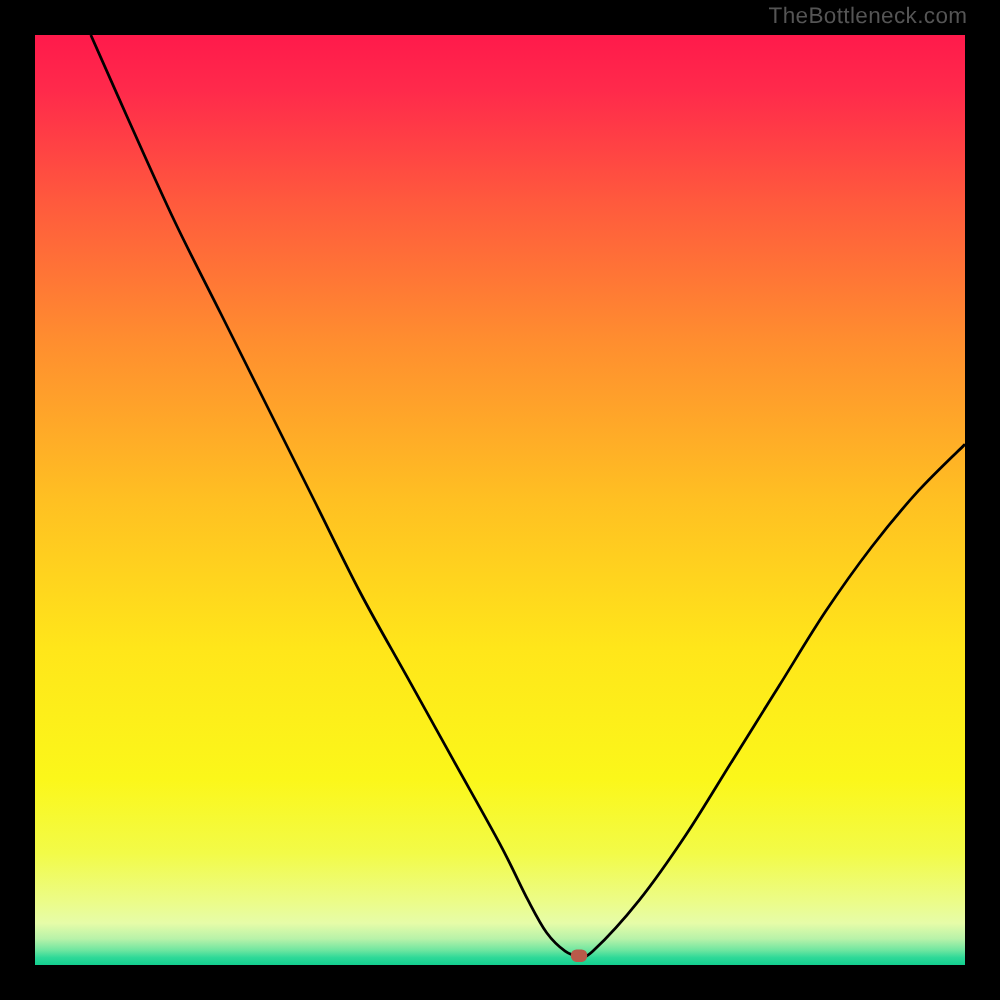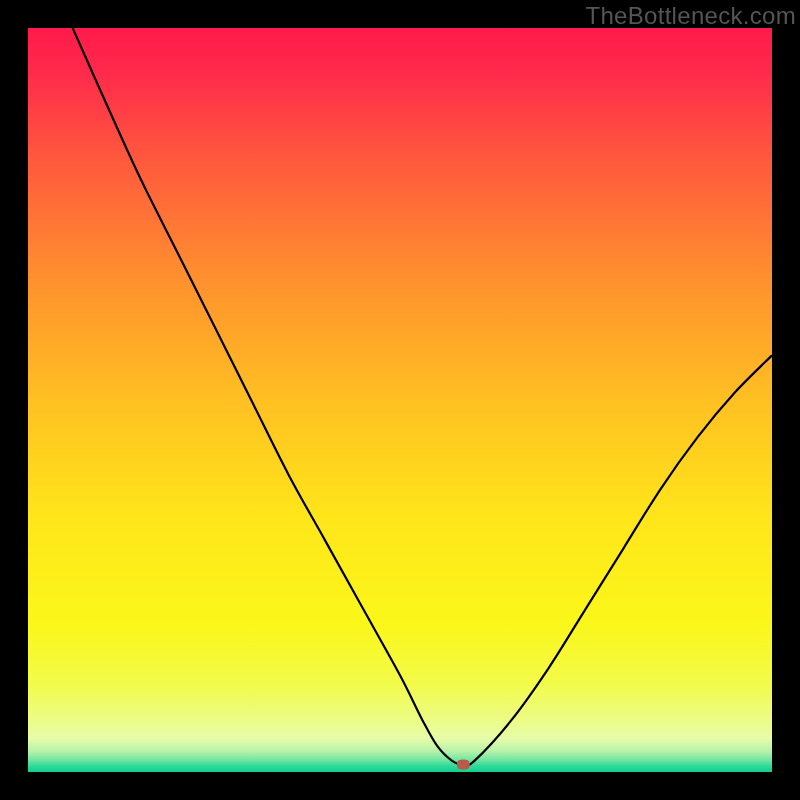--- a/index.html
+++ b/index.html
@@ -13,23 +13,23 @@
   }
   .frame {
     position: relative;
     width: 800px;
     height: 800px;
     background: #000;
   }
   .watermark {
     position: absolute;
     top: 2px;
-    right: 4px;
+    right: 26px;
     color: #555;
-    font-size: 24px;
+    font-size: 18px;
     font-weight: 500;
     letter-spacing: 0.3px;
     z-index: 10;
   }
   .plot-area {
     position: absolute;
     left: 28px;
     top: 28px;
     width: 744px;
     height: 744px;

